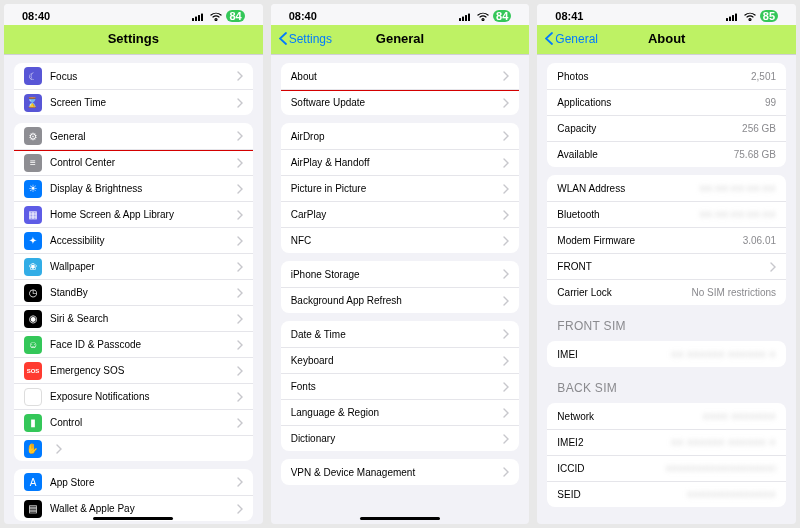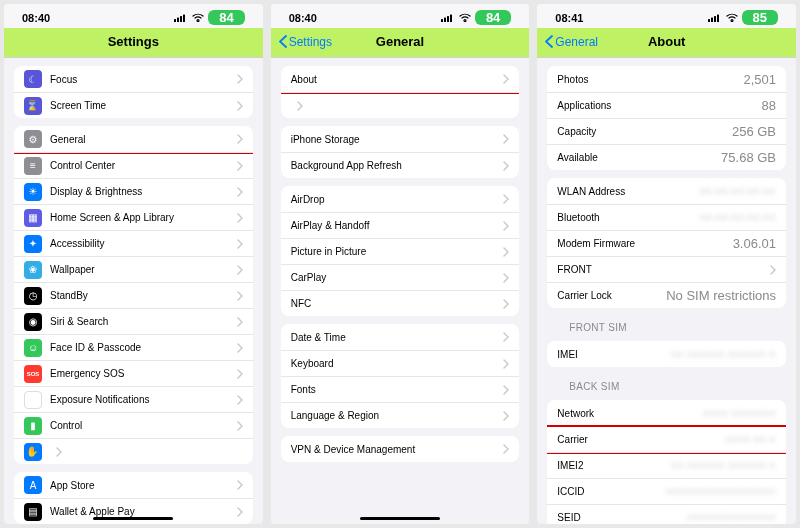--- a/index.html
+++ b/index.html
@@ -28,22 +28,22 @@
     align-items: center;
     padding: 6px 18px 3px;
     font-size: 11px;
     font-weight: 600;
     color: #000;
   }
   .status-right { display: flex; align-items: center; gap: 4px; }
   .battery-badge {
     background: #34c759;
     color: #fff;
-    font-size: 13px;
-    padding: 0 11px;
+    font-size: 11px;
+    padding: 0 3px;
     border-radius: 6px;
     font-weight: 700;
   }
   .nav-bar {
     background: #bef264;
     display: flex;
     align-items: center;
     justify-content: center;
     position: relative;
     padding: 6px 10px 8px;
@@ -65,23 +65,23 @@
     padding-bottom: 18px;
   }
   .content::-webkit-scrollbar { display: none; }
   .group {
     margin: 8px 10px 0;
     background: #fff;
     border-radius: 8px;
     overflow: hidden;
   }
   .group-header {
-    font-size: 10px;
+    font-size: 12px;
     color: #8a8a8e;
-    margin: 14px 32px 2px;
+    margin: 14px 20px 2px;
     letter-spacing: 0.3px;
   }
   .row {
     display: flex;
     align-items: center;
     min-height: 26px;
     padding: 3px 10px;
     border-top: 0.5px solid #e5e5ea;
     font-size: 10px;
     color: #000;
@@ -96,21 +96,21 @@
     display: flex;
     align-items: center;
     justify-content: center;
     flex-shrink: 0;
     font-size: 10px;
     color: #fff;
   }
   .row .label { flex: 1; }
   .row .value {
     color: #8a8a8e;
-    font-size: 13px;
+    font-size: 10px;
     max-width: 110px;
     overflow: hidden;
     text-align: right;
   }
   .row .blur {
     filter: blur(2.5px);
     color: #bbb;
     letter-spacing: 1px;
     font-size: 8px;
   }
@@ -320,92 +320,99 @@
   <div class="content">
     <div class="group">
         <div class="row">
           <div class="hl" style="inset:-2px -4px -2px -6px"></div>
           <span class="label">About</span>
           <svg class="chev" width="6" height="10" viewBox="0 0 6 10">
             <path d="M1 1l4 4-4 4" stroke="currentColor" stroke-width="1.4" fill="none" stroke-linecap="round"></path>
           </svg>
         </div>
         <div class="row">
+          <span class="label">Software Update</span>
           <svg class="chev" width="6" height="10" viewBox="0 0 6 10">
             <path d="M1 1l4 4-4 4" stroke="currentColor" stroke-width="1.4" fill="none" stroke-linecap="round"></path>
           </svg>
         </div>
       </div>
       <div class="group">
         <div class="row">
+          <span class="label">AirDrop</span>
+          <svg class="chev" width="6" height="10" viewBox="0 0 6 10">
+            <path d="M1 1l4 4-4 4" stroke="currentColor" stroke-width="1.4" fill="none" stroke-linecap="round"></path>
+          </svg>
+        </div>
+        <div class="row">
+          <span class="label">AirPlay &amp; Handoff</span>
+          <svg class="chev" width="6" height="10" viewBox="0 0 6 10">
+            <path d="M1 1l4 4-4 4" stroke="currentColor" stroke-width="1.4" fill="none" stroke-linecap="round"></path>
+          </svg>
+        </div>
+        <div class="row">
+          <span class="label">Picture in Picture</span>
+          <svg class="chev" width="6" height="10" viewBox="0 0 6 10">
+            <path d="M1 1l4 4-4 4" stroke="currentColor" stroke-width="1.4" fill="none" stroke-linecap="round"></path>
+          </svg>
+        </div>
+        <div class="row">
+          <span class="label">CarPlay</span>
+          <svg class="chev" width="6" height="10" viewBox="0 0 6 10">
+            <path d="M1 1l4 4-4 4" stroke="currentColor" stroke-width="1.4" fill="none" stroke-linecap="round"></path>
+          </svg>
+        </div>
+        <div class="row">
+          <span class="label">NFC</span>
+          <svg class="chev" width="6" height="10" viewBox="0 0 6 10">
+            <path d="M1 1l4 4-4 4" stroke="currentColor" stroke-width="1.4" fill="none" stroke-linecap="round"></path>
+          </svg>
+        </div>
+      </div>
+      <div class="group">
+        <div class="row">
           <span class="label">iPhone Storage</span>
           <svg class="chev" width="6" height="10" viewBox="0 0 6 10">
             <path d="M1 1l4 4-4 4" stroke="currentColor" stroke-width="1.4" fill="none" stroke-linecap="round"></path>
           </svg>
         </div>
         <div class="row">
           <span class="label">Background App Refresh</span>
           <svg class="chev" width="6" height="10" viewBox="0 0 6 10">
             <path d="M1 1l4 4-4 4" stroke="currentColor" stroke-width="1.4" fill="none" stroke-linecap="round"></path>
           </svg>
         </div>
       </div>
       <div class="group">
         <div class="row">
-          <span class="label">AirDrop</span>
-          <svg class="chev" width="6" height="10" viewBox="0 0 6 10">
-            <path d="M1 1l4 4-4 4" stroke="currentColor" stroke-width="1.4" fill="none" stroke-linecap="round"></path>
-          </svg>
-        </div>
-        <div class="row">
-          <span class="label">AirPlay &amp; Handoff</span>
-          <svg class="chev" width="6" height="10" viewBox="0 0 6 10">
-            <path d="M1 1l4 4-4 4" stroke="currentColor" stroke-width="1.4" fill="none" stroke-linecap="round"></path>
-          </svg>
-        </div>
-        <div class="row">
-          <span class="label">Picture in Picture</span>
-          <svg class="chev" width="6" height="10" viewBox="0 0 6 10">
-            <path d="M1 1l4 4-4 4" stroke="currentColor" stroke-width="1.4" fill="none" stroke-linecap="round"></path>
-          </svg>
-        </div>
-        <div class="row">
-          <span class="label">CarPlay</span>
-          <svg class="chev" width="6" height="10" viewBox="0 0 6 10">
-            <path d="M1 1l4 4-4 4" stroke="currentColor" stroke-width="1.4" fill="none" stroke-linecap="round"></path>
-          </svg>
-        </div>
-        <div class="row">
-          <span class="label">NFC</span>
-          <svg class="chev" width="6" height="10" viewBox="0 0 6 10">
-            <path d="M1 1l4 4-4 4" stroke="currentColor" stroke-width="1.4" fill="none" stroke-linecap="round"></path>
-          </svg>
-        </div>
-      </div>
-      <div class="group">
-        <div class="row">
           <span class="label">Date &amp; Time</span>
           <svg class="chev" width="6" height="10" viewBox="0 0 6 10">
             <path d="M1 1l4 4-4 4" stroke="currentColor" stroke-width="1.4" fill="none" stroke-linecap="round"></path>
           </svg>
         </div>
         <div class="row">
           <span class="label">Keyboard</span>
           <svg class="chev" width="6" height="10" viewBox="0 0 6 10">
             <path d="M1 1l4 4-4 4" stroke="currentColor" stroke-width="1.4" fill="none" stroke-linecap="round"></path>
           </svg>
         </div>
         <div class="row">
           <span class="label">Fonts</span>
           <svg class="chev" width="6" height="10" viewBox="0 0 6 10">
             <path d="M1 1l4 4-4 4" stroke="currentColor" stroke-width="1.4" fill="none" stroke-linecap="round"></path>
           </svg>
         </div>
         <div class="row">
           <span class="label">Language &amp; Region</span>
+          <svg class="chev" width="6" height="10" viewBox="0 0 6 10">
+            <path d="M1 1l4 4-4 4" stroke="currentColor" stroke-width="1.4" fill="none" stroke-linecap="round"></path>
+          </svg>
+        </div>
+        <div class="row">
+          <span class="label">Dictionary</span>
           <svg class="chev" width="6" height="10" viewBox="0 0 6 10">
             <path d="M1 1l4 4-4 4" stroke="currentColor" stroke-width="1.4" fill="none" stroke-linecap="round"></path>
           </svg>
         </div>
       </div>
       <div class="group">
         <div class="row">
           <span class="label">VPN &amp; Device Management</span>
           <svg class="chev" width="6" height="10" viewBox="0 0 6 10">
             <path d="M1 1l4 4-4 4" stroke="currentColor" stroke-width="1.4" fill="none" stroke-linecap="round"></path>
@@ -443,21 +450,21 @@
   <div class="content">
     <div class="group">
         <div class="row">
 
     <span class="label">Photos</span>
     <span class="value">2,501</span>
   </div>
         <div class="row">
 
     <span class="label">Applications</span>
-    <span class="value">88</span>
+    <span class="value">99</span>
   </div>
         <div class="row">
 
     <span class="label">Capacity</span>
     <span class="value">256 GB</span>
   </div>
         <div class="row">
 
     <span class="label">Available</span>
     <span class="value">75.68 GB</span>
@@ -501,25 +508,20 @@
   </div>
       </div>
     <div class="group-header">BACK SIM</div>
     <div class="group">
         <div class="row">
 
     <span class="label">Network</span>
     <span class="value blur">XXXX XXXXXXX</span>
   </div>
         <div class="row">
-    <div class="hl" style="inset:-2px -4px -2px -6px"></div>
-    <span class="label">Carrier</span>
-    <span class="value blur">XXXX XX.X</span>
-  </div>
-        <div class="row">
 
     <span class="label">IMEI2</span>
     <span class="value blur">XX XXXXXX XXXXXX X</span>
   </div>
         <div class="row">
 
     <span class="label">ICCID</span>
     <span class="value blur">XXXXXXXXXXXXXXXXXXX</span>
   </div>
         <div class="row">

